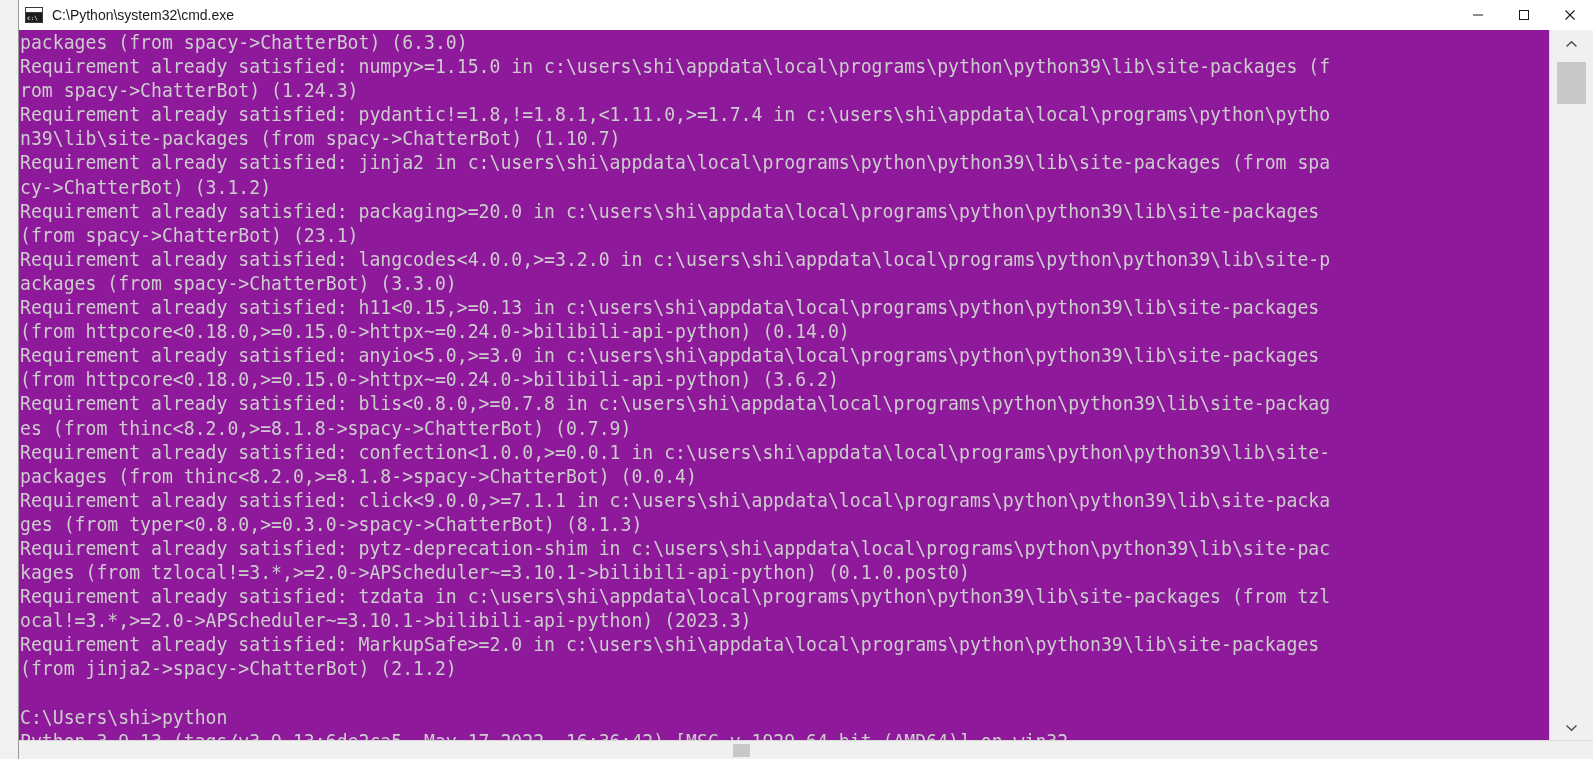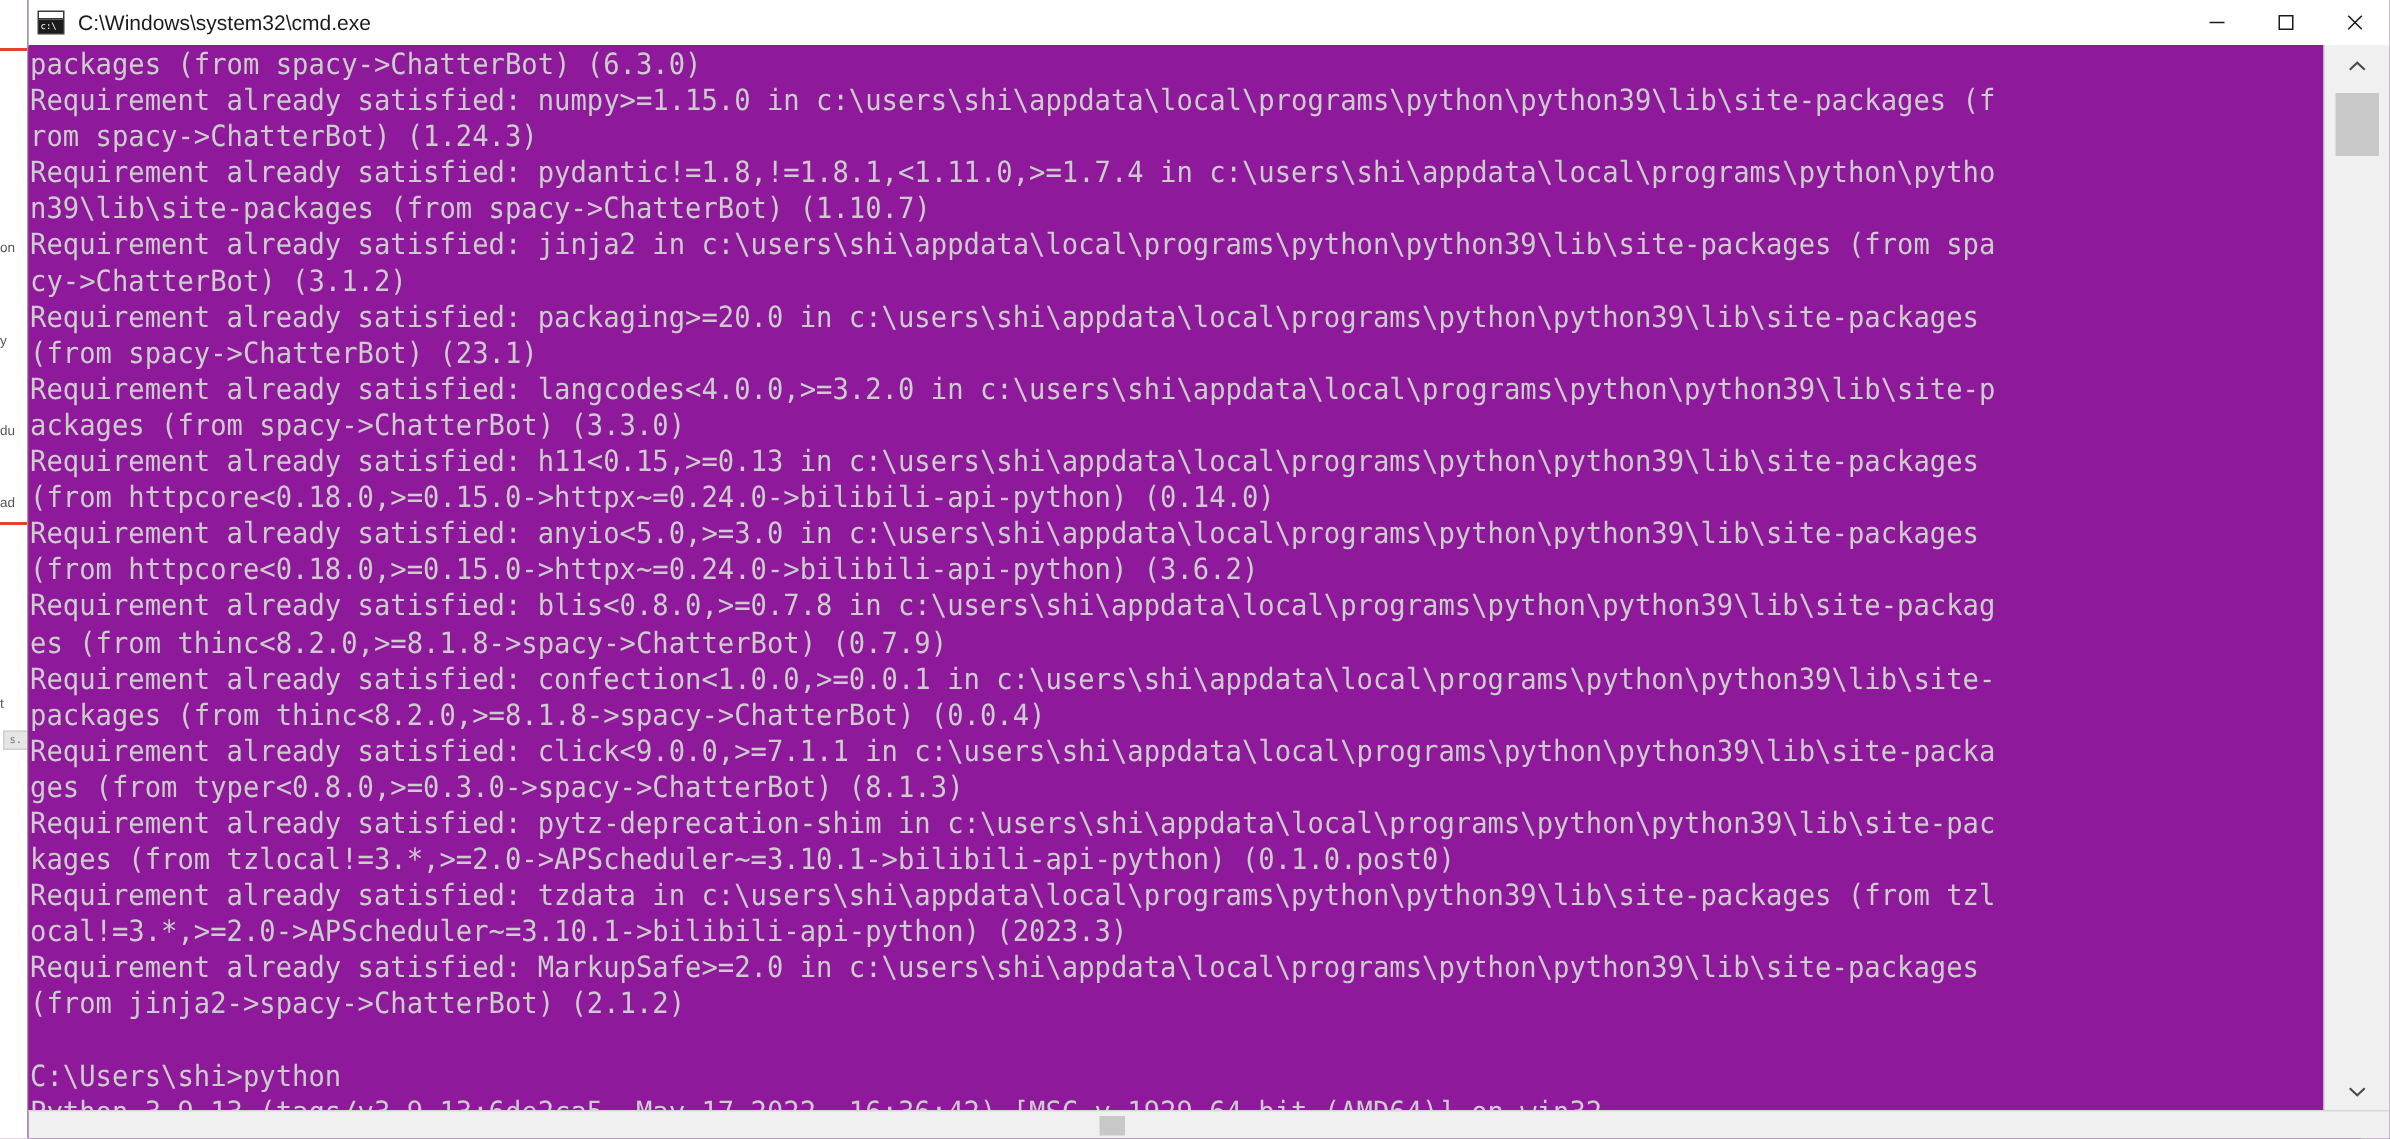--- a/index.html
+++ b/index.html
@@ -204,39 +204,29 @@
     width: 17px;
     height: 13px;
     background: #c8c8c8;
   }
 </style>
 </head>
 <body>
 
 <div id="screen">
 
-  <div id="bg-window">
-    <div class="bg-rule" style="top:32px;"></div>
-    <div class="bg-rule" style="top:348px;"></div>
-    <div class="bg-frag" style="top:160px;">on</div>
-    <div class="bg-frag" style="top:222px;">y</div>
-    <div class="bg-frag" style="top:282px;">du</div>
-    <div class="bg-frag" style="top:330px;">ad</div>
-    <div class="bg-frag" style="top:464px;">t</div>
-    <div class="bg-chip" style="top:487px;">s.</div>
-  </div>
 
   <div id="cmd-window">
 
     <div id="titlebar">
       <div id="app-icon">
         <div class="ic-top"></div>
         <div class="ic-body">c:\</div>
       </div>
-      <div id="title-text">C:\Windows\system32\cmd.exe</div>
+      <div id="title-text">C:\Python\system32\cmd.exe</div>
 
       <div id="window-controls">
         <div class="wc">
           <svg width="12" height="12" viewBox="0 0 12 12">
               <line x1="1" y1="6" x2="11" y2="6" stroke="#1b1b1b" stroke-width="1"></line>
             </svg>
         </div>
         <div class="wc">
           <svg width="12" height="12" viewBox="0 0 12 12">
               <rect x="1.5" y="1.5" width="9" height="9" fill="none" stroke="#1b1b1b" stroke-width="1"></rect>

